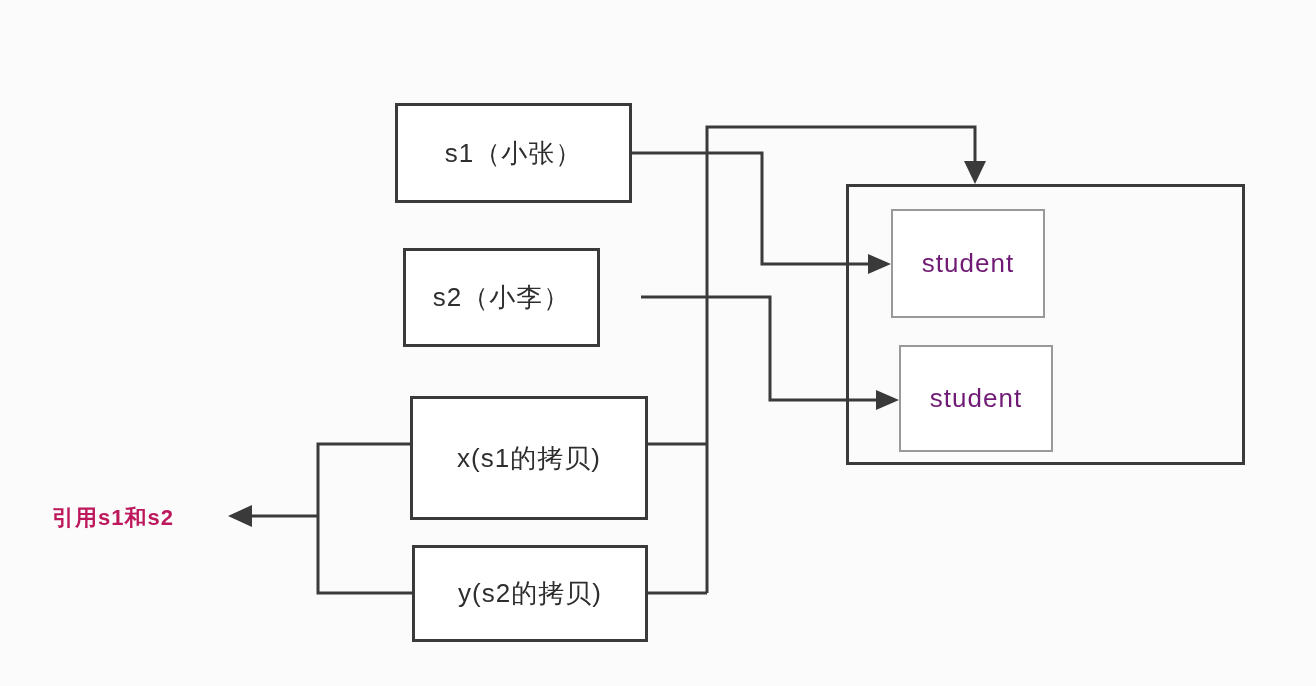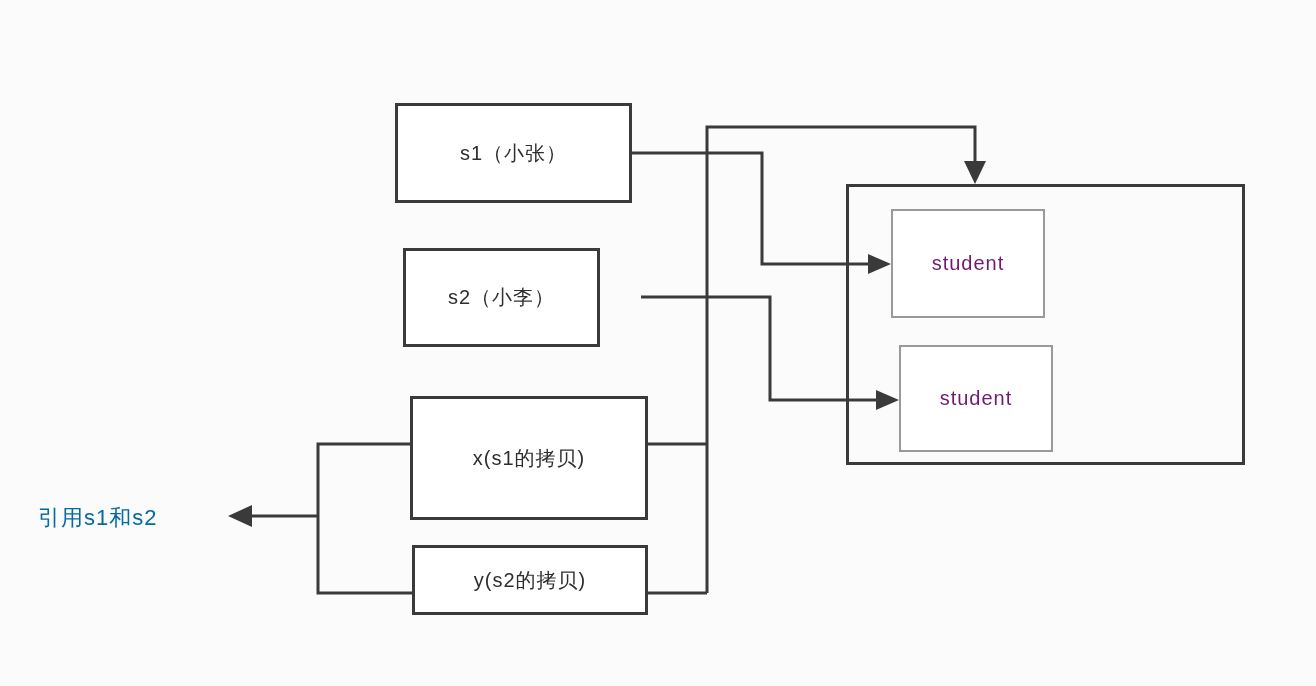--- a/index.html
+++ b/index.html
@@ -14,21 +14,21 @@
     overflow:hidden;
   }
 
   .node {
     position:absolute;
     background:#ffffff;
     border:3px solid #3a3a3a;
     display:flex;
     align-items:center;
     justify-content:center;
-    font-size:20px;
+    font-size:26px;
     color:#2e2e2e;
     letter-spacing:1px;
     white-space:nowrap;
   }
 
   .node.light {
     border:2px solid #999999;
     color:#701a75;
     background:#ffffff;
   }
@@ -41,24 +41,25 @@
 
   svg.wires {
     position:absolute;
     left:0; top:0;
     pointer-events:none;
   }
 
   .annotation {
     position:absolute;
     font-size:22px;
-    color:#0369a1;
-    text-align:left;
+    color:#be185d;
+    text-align:center;
     line-height:1.35;
     letter-spacing:1px;
+    font-weight:bold;
   }
 </style>
 </head>
 <body>
 
 <div class="canvas">
 
   <svg class="wires" width="1316" height="686" viewBox="0 0 1316 686">
     <g stroke="#3a3a3a" stroke-width="3" fill="none">
 
@@ -89,21 +90,21 @@
   </div>
 
   <div class="node" style="left:403px; top:248px; width:197px; height:99px;">
     <span>s2（小李）</span>
   </div>
 
   <div class="node" style="left:410px; top:396px; width:238px; height:124px;">
     <span>x(s1的拷贝)</span>
   </div>
 
-  <div class="node" style="left:412px; top:545px; width:236px; height:70px;">
+  <div class="node" style="left:412px; top:545px; width:236px; height:97px;">
     <span>y(s2的拷贝)</span>
   </div>
 
   <div class="container-box" style="left:846px; top:184px; width:399px; height:281px;"></div>
 
   <div class="node light" style="left:891px; top:209px; width:154px; height:109px;">
     <span>student</span>
   </div>
 
   <div class="node light" style="left:899px; top:345px; width:154px; height:107px;">

